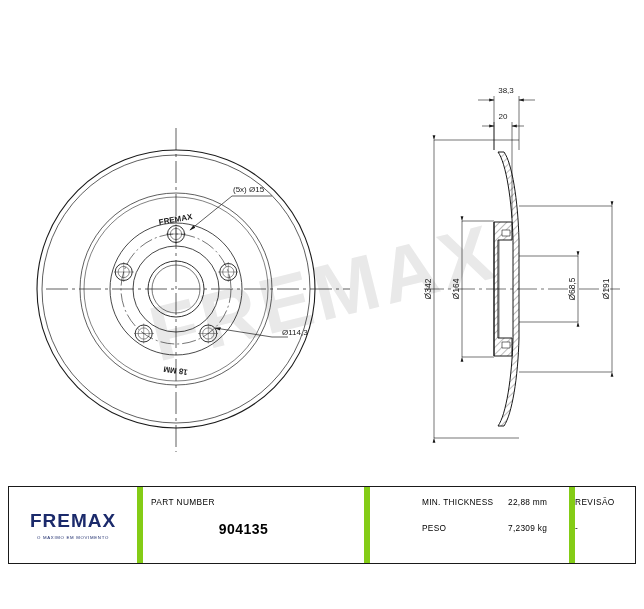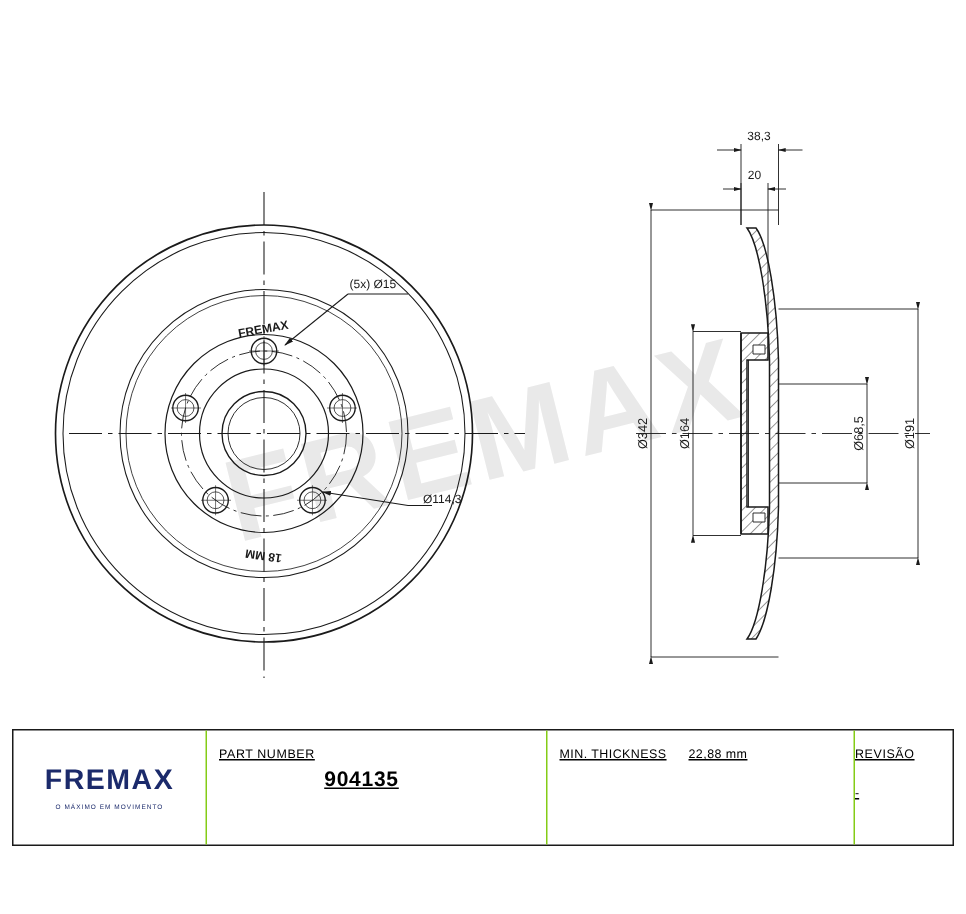--- a/index.html
+++ b/index.html
@@ -53,22 +53,21 @@
     border: 1px solid #1a1a1a;
     box-sizing: border-box;
     display: flex;
   }
   .tb-cell {
     position: relative;
     box-sizing: border-box;
     height: 100%;
   }
   .tb-divider {
-    border-left: 1px solid #84cc16;
-    text-decoration: underline;
+    border-left: 6px solid #84cc16;
   }
   .tb-logo {
     width: 128px;
     display: flex;
     flex-direction: column;
     align-items: center;
     justify-content: center;
   }
   .logo-name {
     font-size: 19px;
@@ -86,35 +85,36 @@
   }
   .tb-part {
     width: 227px;
     padding: 10px 0 0 8px;
   }
   .tb-label {
     font-size: 8.3px;
     letter-spacing: 0.4px;
   }
   .tb-part-value {
-    margin-top: 4px;
+    margin-top: 14px;
     text-align: center;
     font-size: 14px;
     font-weight: bold;
     letter-spacing: 0.5px;
     padding-right: 28px;
   }
   .tb-specs {
     width: 205px;
     padding-top: 10px;
   }
   .spec-row {
     display: flex;
     font-size: 8.3px;
     padding-left: 8px;
+    margin-left: 44px;
   }
   .spec-row + .spec-row {
     margin-top: 16px;
   }
   .spec-key {
     width: 86px;
     letter-spacing: 0.3px;
   }
   .spec-val {
     letter-spacing: 0.3px;
@@ -286,20 +286,24 @@
     <div class="tb-cell tb-divider tb-part">
       <div class="tb-label">PART NUMBER</div>
       <div class="tb-part-value">904135</div>
     </div>
 
     <div class="tb-cell tb-divider tb-specs">
       <div class="spec-row">
         <div class="spec-key">MIN. THICKNESS</div>
         <div class="spec-val">22,88 mm</div>
       </div>
+      <div class="spec-row">
+        <div class="spec-key">PESO</div>
+        <div class="spec-val">7,2309 kg</div>
+      </div>
     </div>
 
     <div class="tb-cell tb-divider tb-rev">
       <div class="rev-label">REVISÃO</div>
       <div class="rev-value">-</div>
     </div>
 
   </div>
 </div>
 

